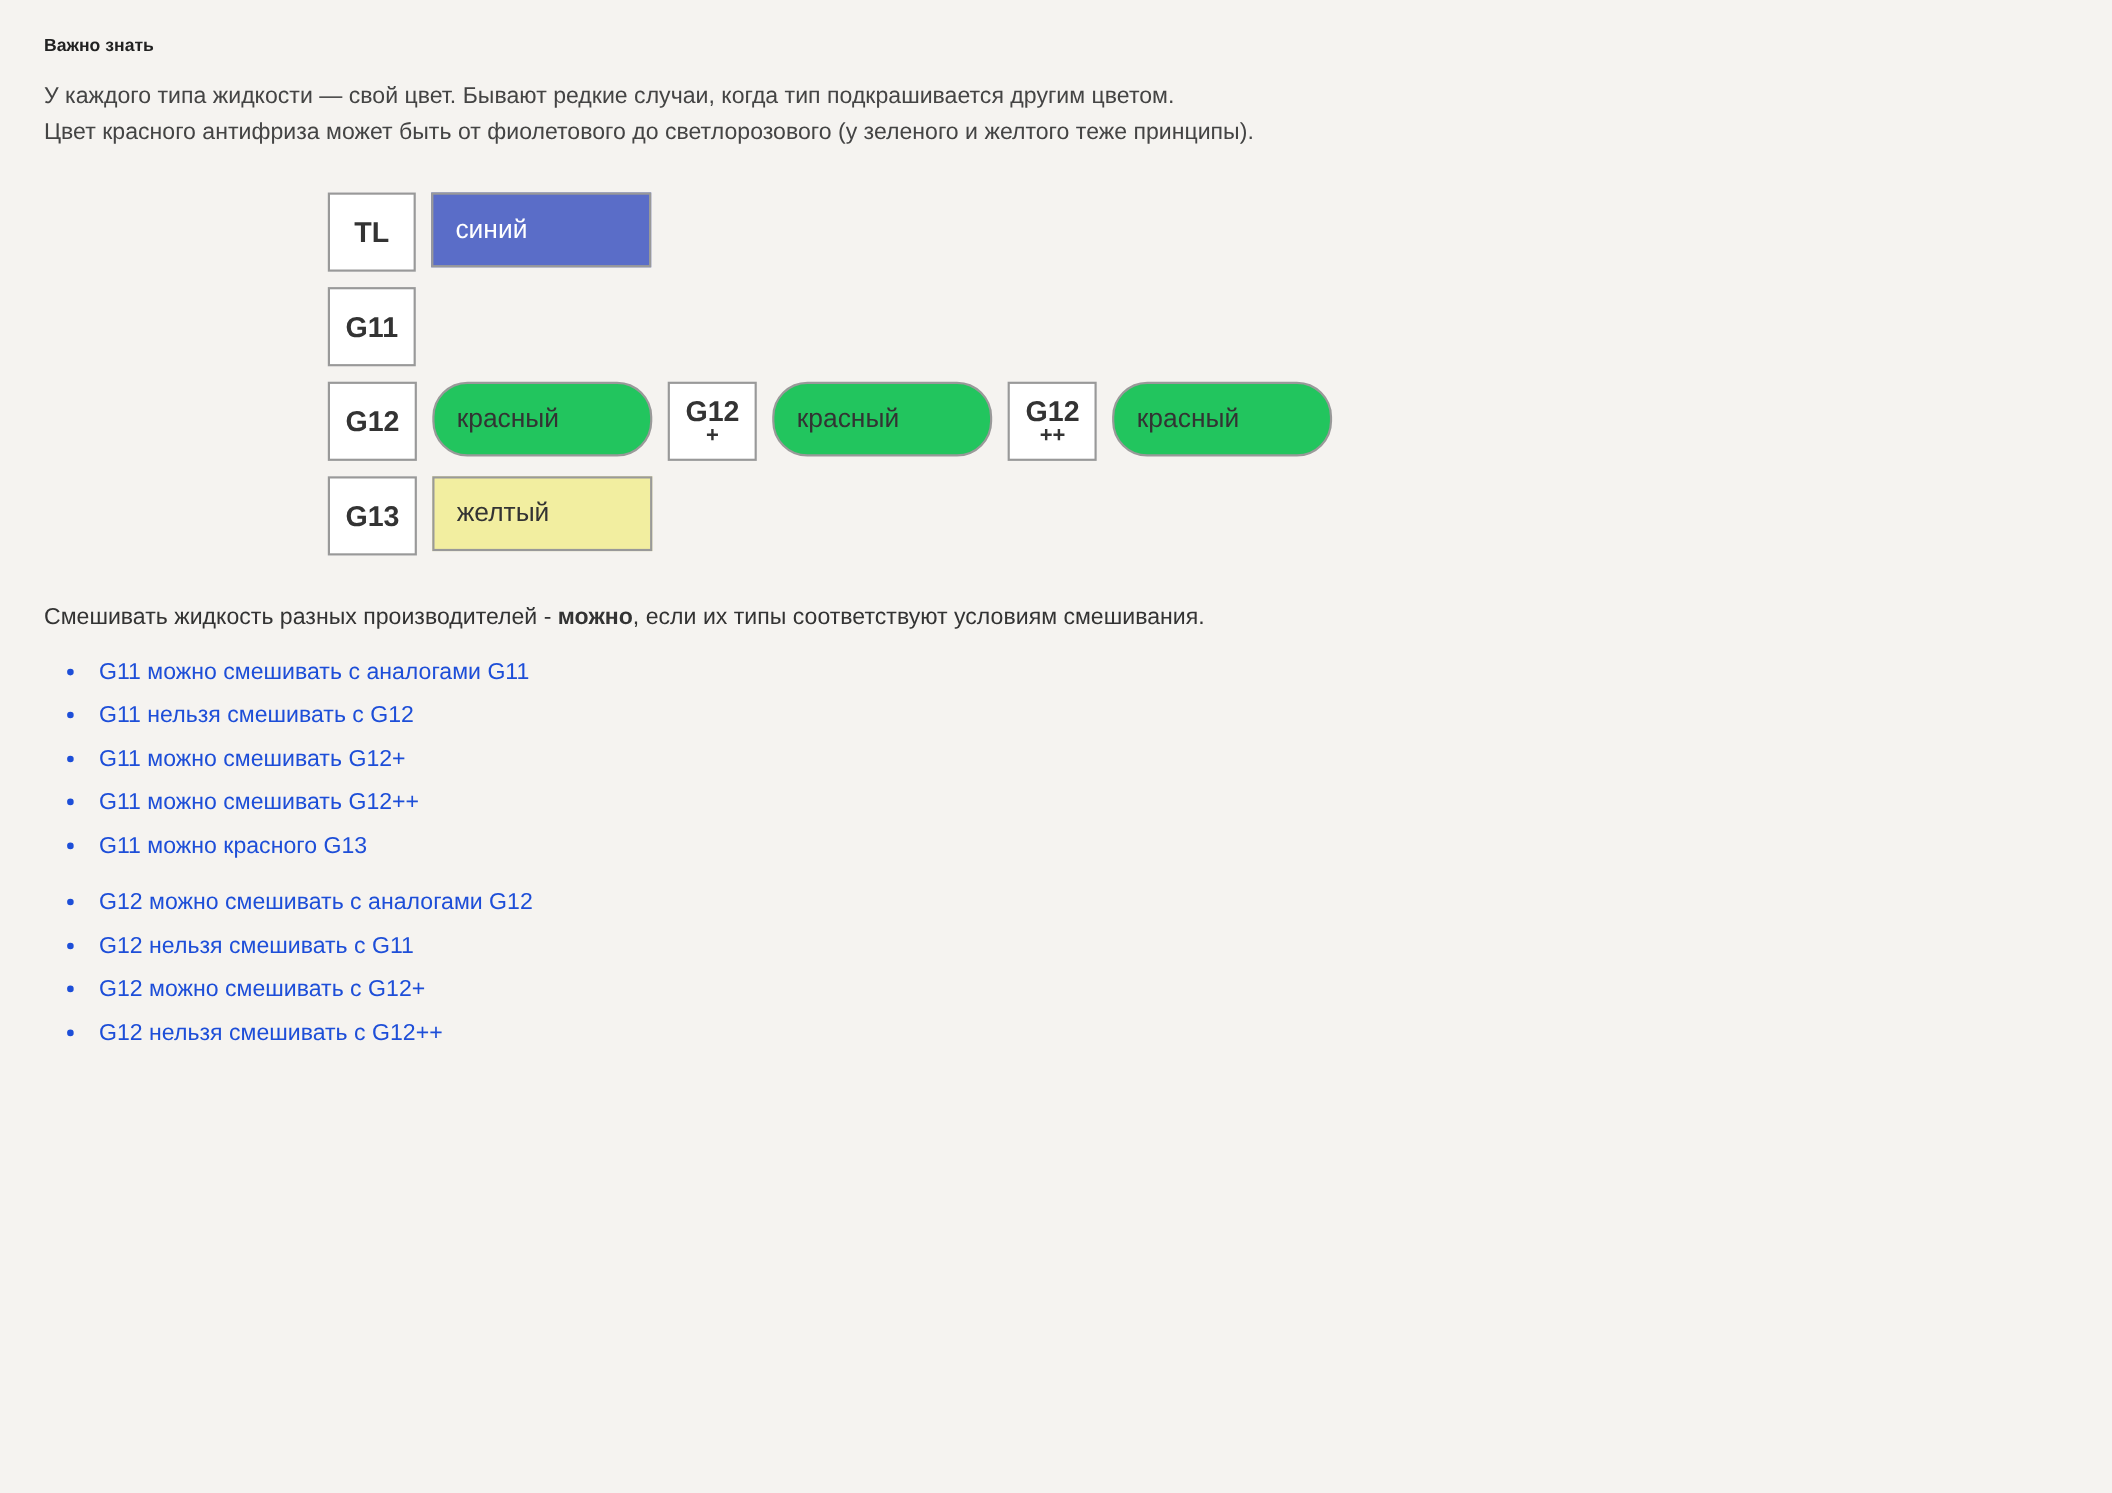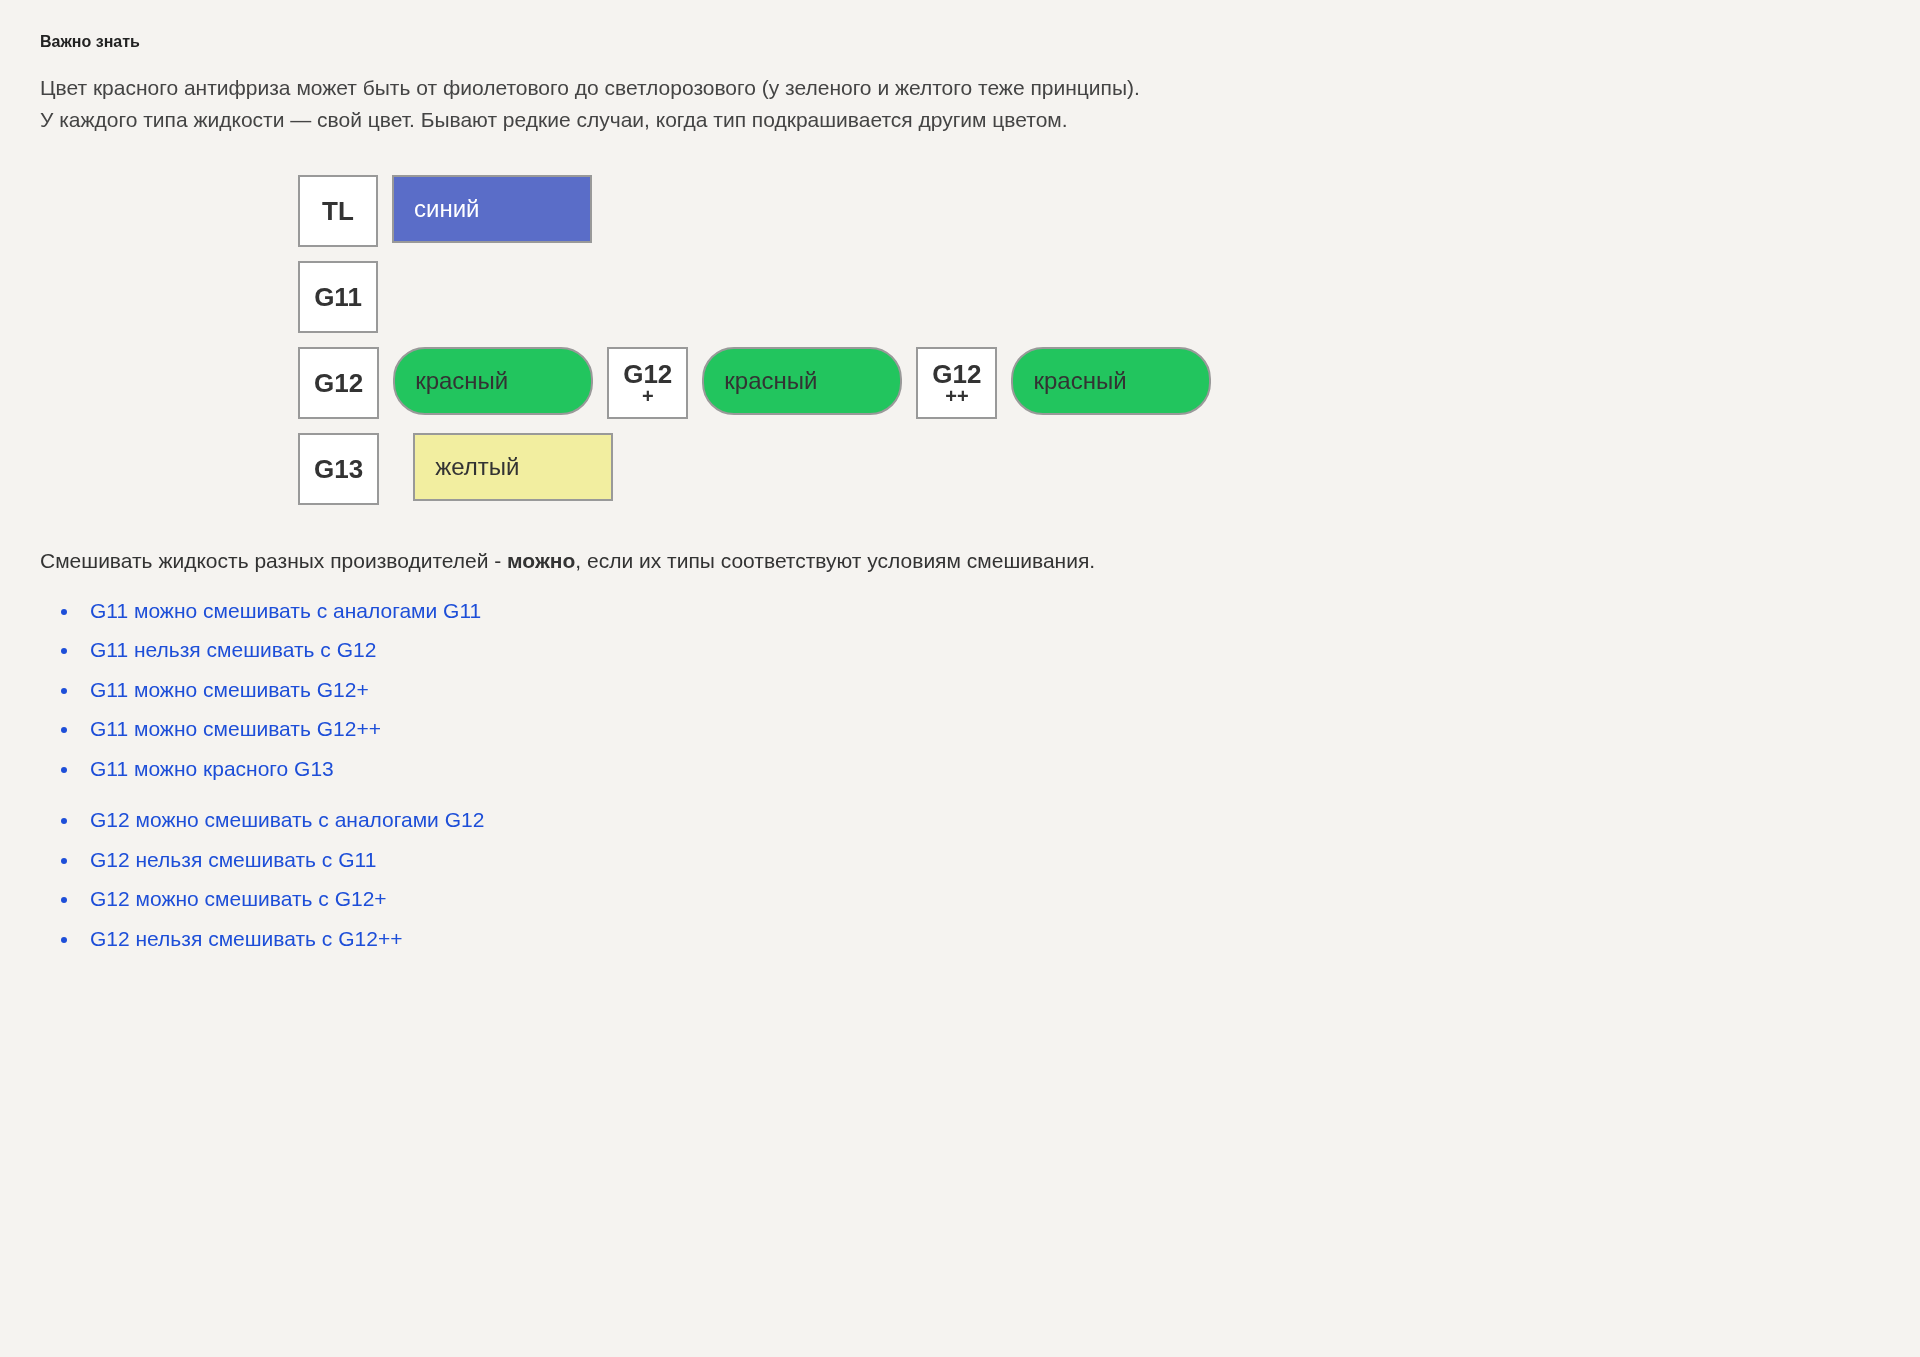--- a/index.html
+++ b/index.html
@@ -61,21 +61,21 @@
     display: flex;
     align-items: center;
     padding: 0 20px;
     font-size: 24px;
     height: 68px;
     box-sizing: border-box;
   }
   .blue   { background: #5a6dc8; color: #fff; }
   .green  { background: #cfe9d8; color: #333; }
   .red    { background: #22c55e; color: #333; border-radius: 32px; }
-  .yellow { background: #f2eea0; color: #333; margin-left: 20px; }
+  .yellow { background: #f2eea0; color: #333; }
 
   .mixing-intro {
     margin-bottom: 18px;
     font-size: 21px;
   }
   .mixing-intro .bold { font-weight: bold; }
 
   ul.rules {
     list-style: disc;
     padding-left: 40px;
@@ -87,22 +87,22 @@
     color: #1d4ed8;
     padding-left: 10px;
   }
 </style>
 </head>
 <body>
 
 <h2>Важно знать</h2>
 
 <div class="intro">
+  <div>У каждого типа жидкости — свой цвет. Бывают редкие случаи, когда тип подкрашивается другим цветом.</div>
   <div>Цвет красного антифриза может быть от фиолетового до светлорозового (у зеленого и желтого теже принципы).</div>
-  <div>У каждого типа жидкости — свой цвет. Бывают редкие случаи, когда тип подкрашивается другим цветом.</div>
 </div>
 
 <div class="chart" id="chart">
     <div class="row">
       <div class="code-box">
         <div>TL</div>
       </div>
       <div class="color-box blue">синий</div>
     </div>
     <div class="row">

